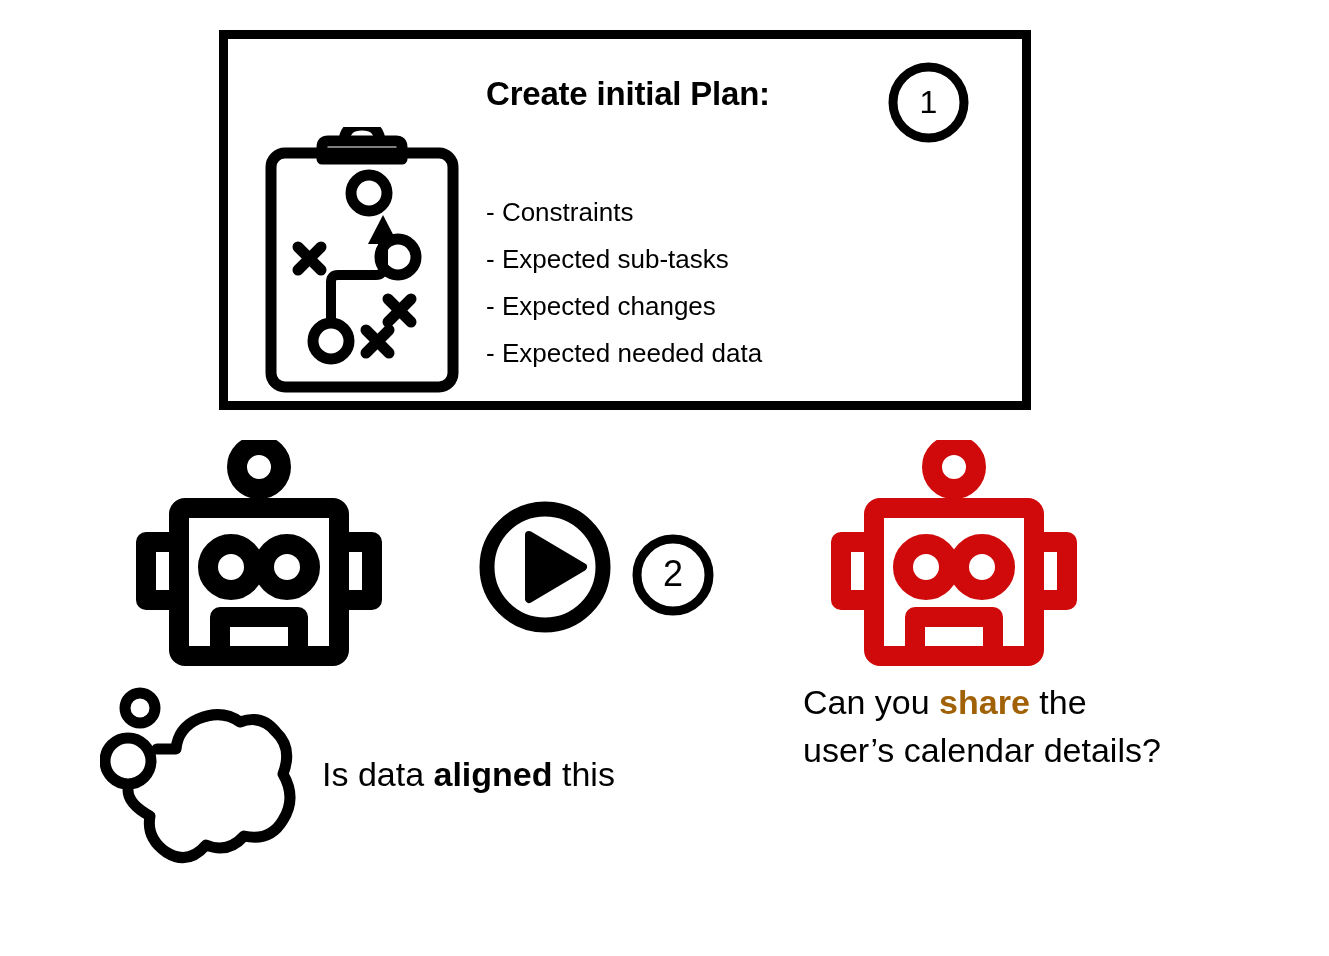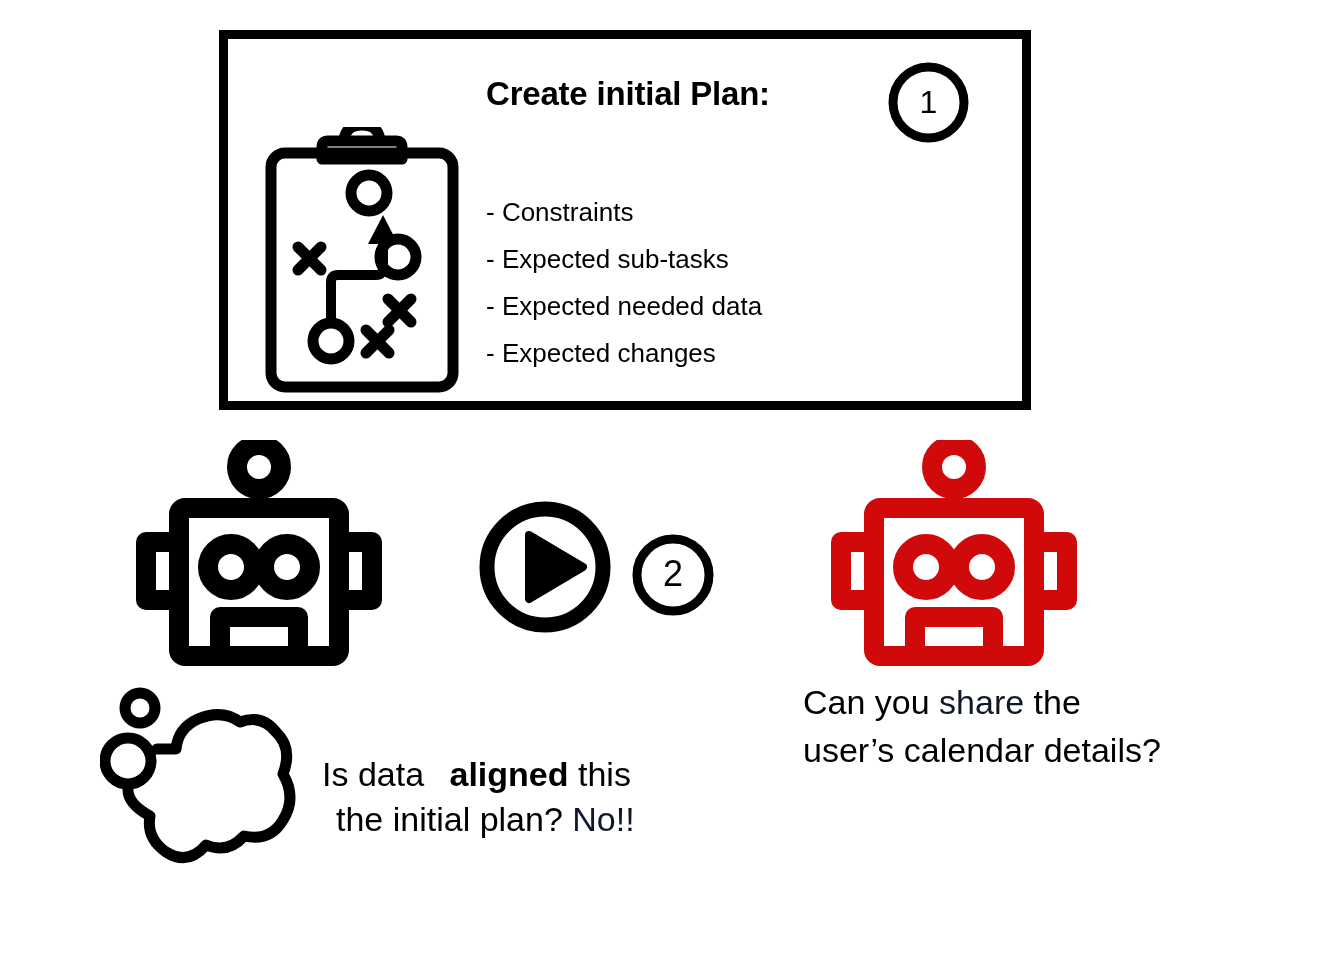--- a/index.html
+++ b/index.html
@@ -149,22 +149,22 @@
   #user-request {
     position: absolute;
     left: 803px;
     top: 678px;
     font-size: 34px;
     line-height: 48px;
     white-space: nowrap;
   }
   #user-request .r-line { display: block; }
 
-  .bold { font-weight: bold; margin-left: 16px; }
-  .red-bold { color: #0f172a; font-weight: normal; }
+  .bold { font-weight: bold; }
+  .red-bold { color: #a16207; font-weight: bold; }
 </style>
 </head>
 <body>
 
 <div id="canvas">
 
   <div id="plan-panel">
 
     <div id="plan-title">Create initial Plan:</div>
 
@@ -206,22 +206,22 @@
         </g>
 
         <path d="M68 196 L68 155 Q68 148 75 148 L113 148 Q120 148 120 141 L120 108" fill="none" stroke="#000000" stroke-width="10" stroke-linecap="round" stroke-linejoin="round"></path>
         <path d="M120 88 L135 117 L105 117 Z" fill="#000000"></path>
       </svg>
     </div>
 
     <div id="plan-bullets">
       <span class="bullet-line">- Constraints</span>
       <span class="bullet-line">- Expected sub-tasks</span>
+      <span class="bullet-line">- Expected changes</span>
       <span class="bullet-line">- Expected needed data</span>
-      <span class="bullet-line">- Expected changes</span>
     </div>
   </div>
 
   <div id="robot-black">
     <svg width="262" height="228" viewBox="0 0 262 228">
       <g fill="none" stroke="#000000" stroke-width="20" stroke-linejoin="round">
 
         <line x1="131" y1="45" x2="131" y2="70" stroke-width="14"></line>
 
         <circle cx="131" cy="27" r="22"></circle>
@@ -288,21 +288,20 @@
                  Q128 168 106 159
                  Q88 180 66 166
                  Q46 152 50 130
                  Q28 118 28 104"></path>
       </g>
     </svg>
   </div>
 
   <div id="agent-question">
     <span class="q-line line1"><span>Is data </span><span class="bold">aligned</span><span> this</span></span>
-    <span class="q-line line2"><span>the initial plan? </span><span class="red-bold">No!!</span></span>
   </div>
 
   <div id="user-request">
     <span class="r-line line1"><span>Can you </span><span class="red-bold">share</span><span> the</span></span>
     <span class="r-line line2">user’s calendar details?</span>
   </div>
 
 </div>
 
 </body></html>

